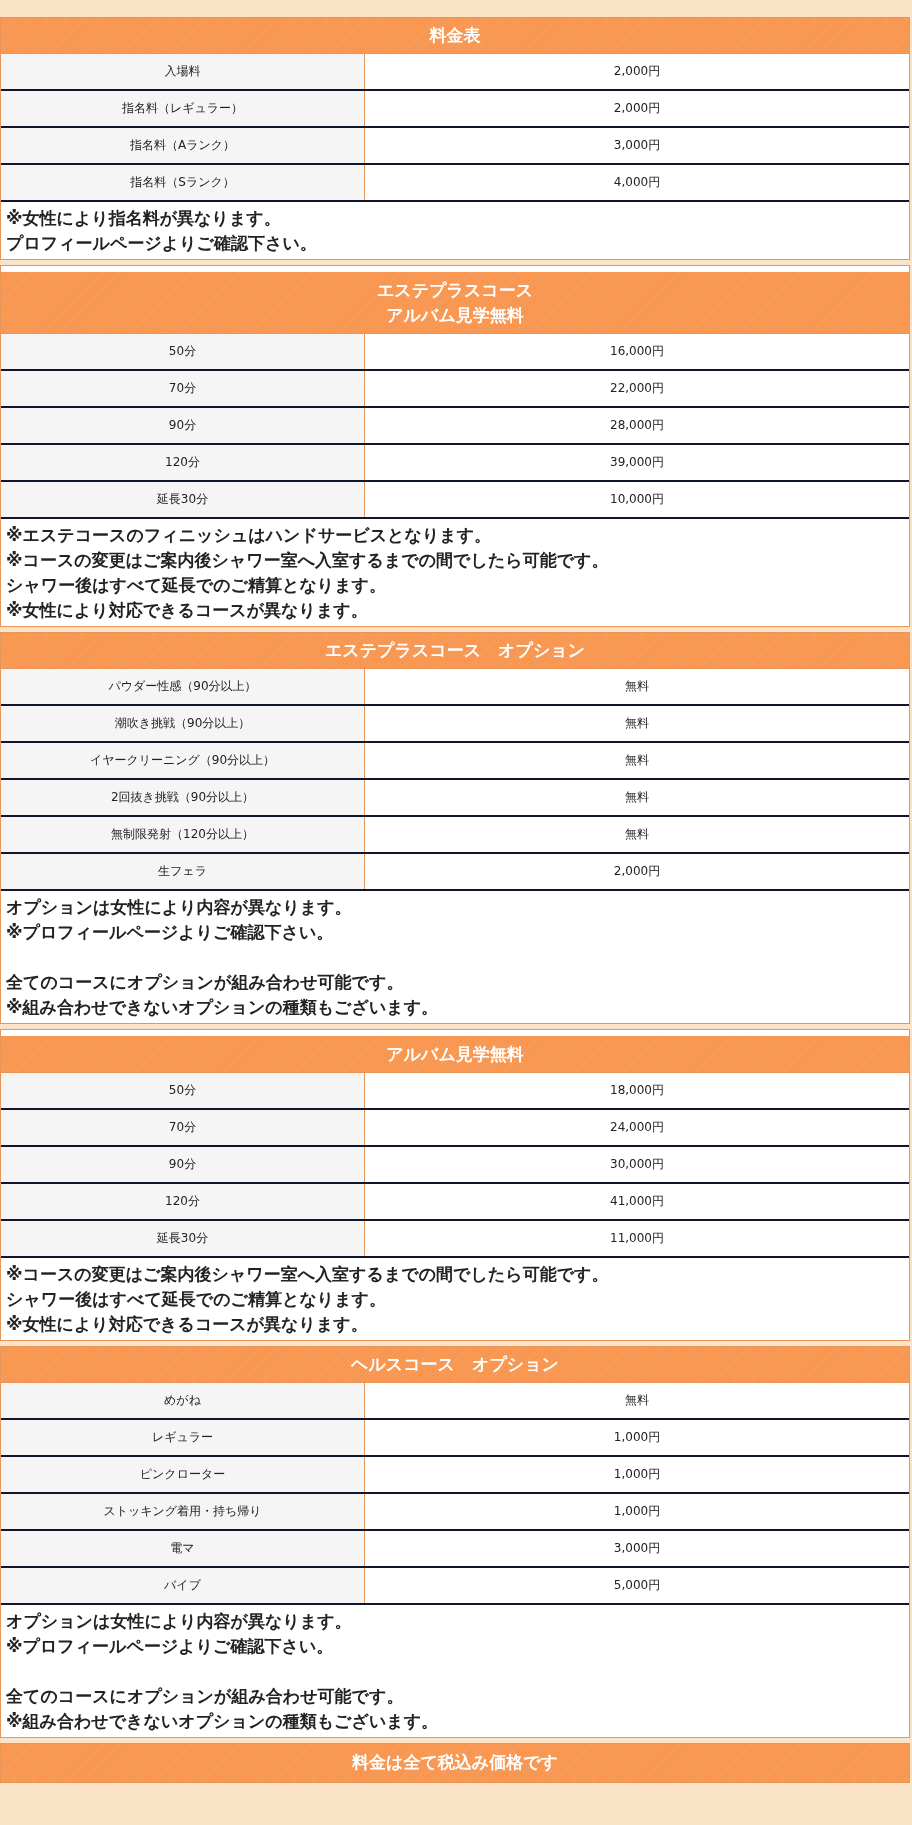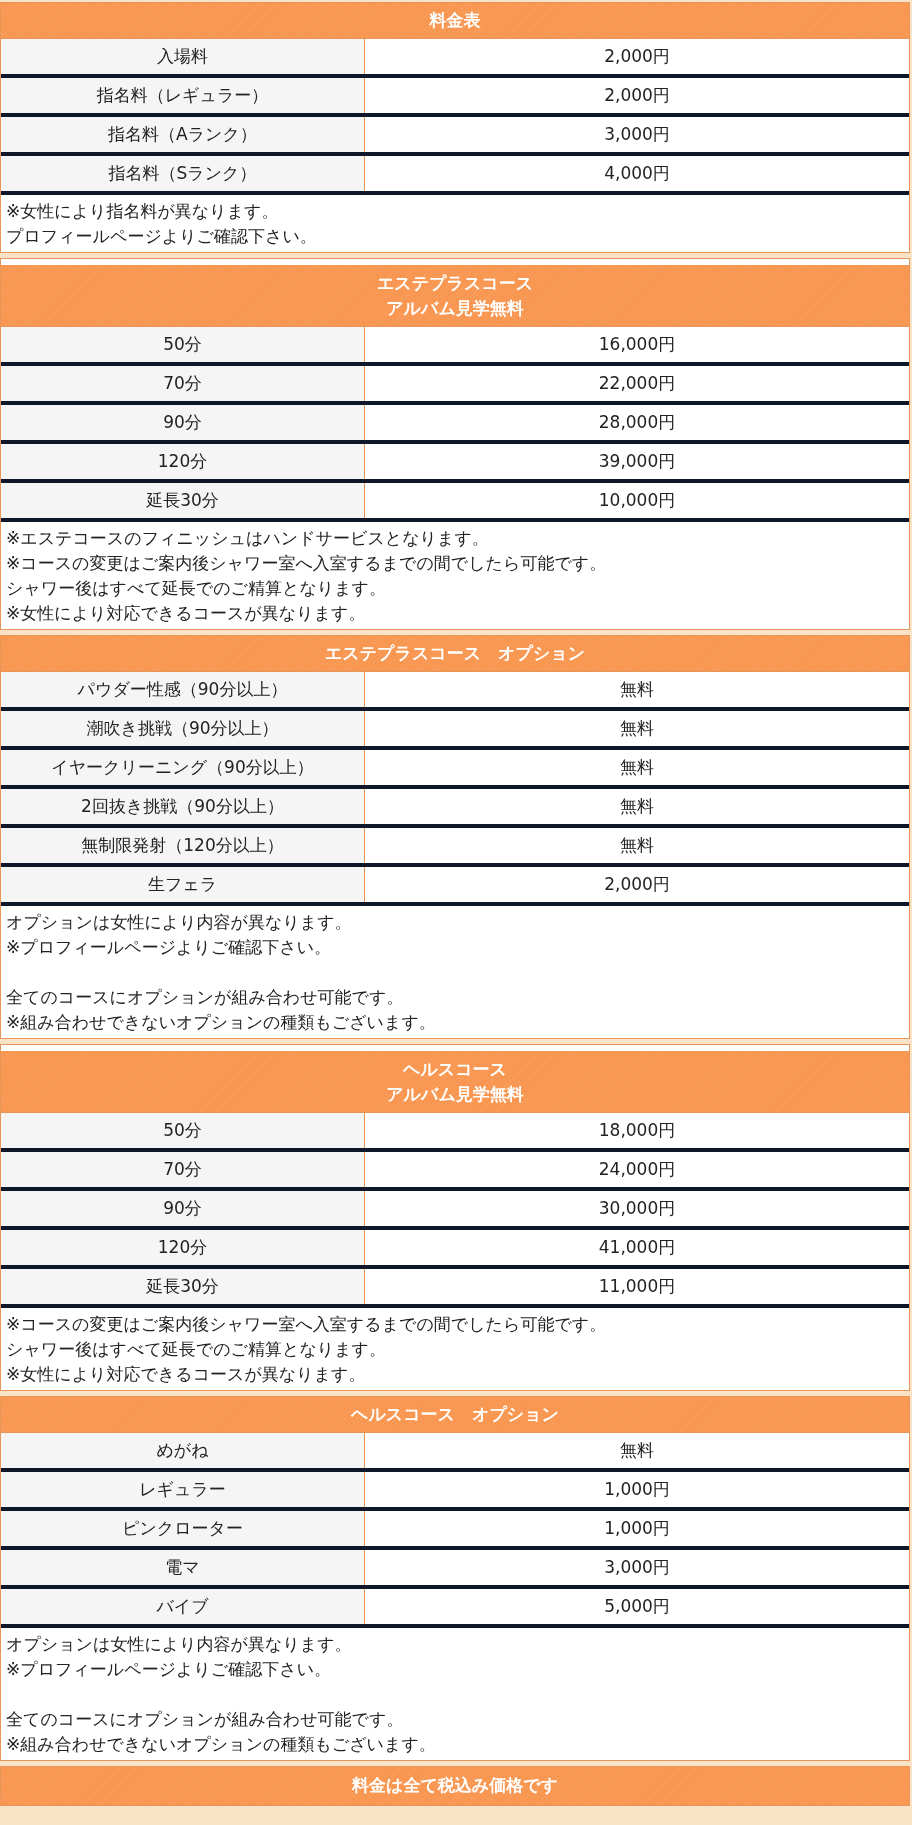--- a/index.html
+++ b/index.html
@@ -9,21 +9,21 @@
       font-family: "DejaVu Sans", "Liberation Sans", sans-serif;
       color: #222222;
     }
     body {
       width: 912px;
       height: 1825px;
       overflow: hidden;
     }
     .page {
       width: 910px;
-      padding-top: 2px;
+      padding-top: 17px;
     }
     .section {
       border: 1px solid #e8955a;
       background: #ffffff;
       margin-bottom: 5px;
     }
     .hdr {
       background-color: #f8964f;
       background-image: repeating-linear-gradient(135deg,
         rgba(255,255,255,0.07) 0px, rgba(255,255,255,0.07) 1px,
@@ -43,43 +43,44 @@
     .hdr .line {
       display: block;
     }
     table {
       width: 100%;
       border-collapse: collapse;
       table-layout: fixed;
     }
     td {
       height: 35px;
-      font-size: 17px;
+      font-size: 12px;
       text-align: center;
       vertical-align: middle;
       padding: 0;
-      border-bottom: 4px solid #0f172a;
+      border-bottom: 2px solid #0f172a;
     }
     td.label {
       width: 363px;
       background: #f5f5f5;
       border-right: 1px solid #e8955a;
     }
     td.value {
       background: #ffffff;
     }
     .note {
       font-size: 17px;
       line-height: 25px;
       padding: 4px 5px 3px 5px;
       background: #ffffff;
     }
     .note .nline {
       display: block;
       min-height: 25px;
+      font-weight: bold;
     }
     .footer-banner {
       border: 1px solid #e8955a;
       margin-bottom: 12px;
     }
     .footer-banner .hdr {
       border-bottom: none;
       padding: 6px 0 7px 0;
     }
   </style>
@@ -191,21 +192,20 @@
       <span class="nline">オプションは女性により内容が異なります。</span>
       <span class="nline">※プロフィールページよりご確認下さい。</span>
       <span class="nline"></span>
       <span class="nline">全てのコースにオプションが組み合わせ可能です。</span>
       <span class="nline">※組み合わせできないオプションの種類もございます。</span>
     </div>
   </div>
 
   <div class="section">
     <div class="hdr two-line">
-      <span class="line">ヘルスコース</span>
       <span class="line">アルバム見学無料</span>
     </div>
     <table>
       <tbody>
           <tr>
         <td class="label">50分</td>
         <td class="value">18,000円</td>
       </tr>
       <tr>
         <td class="label">70分</td>
@@ -241,20 +241,24 @@
           <tr>
         <td class="label">めがね</td>
         <td class="value">無料</td>
       </tr>
       <tr>
         <td class="label">レギュラー</td>
         <td class="value">1,000円</td>
       </tr>
       <tr>
         <td class="label">ピンクローター</td>
+        <td class="value">1,000円</td>
+      </tr>
+      <tr>
+        <td class="label">ストッキング着用・持ち帰り</td>
         <td class="value">1,000円</td>
       </tr>
       <tr>
         <td class="label">電マ</td>
         <td class="value">3,000円</td>
       </tr>
       <tr>
         <td class="label">バイブ</td>
         <td class="value">5,000円</td>
       </tr>

